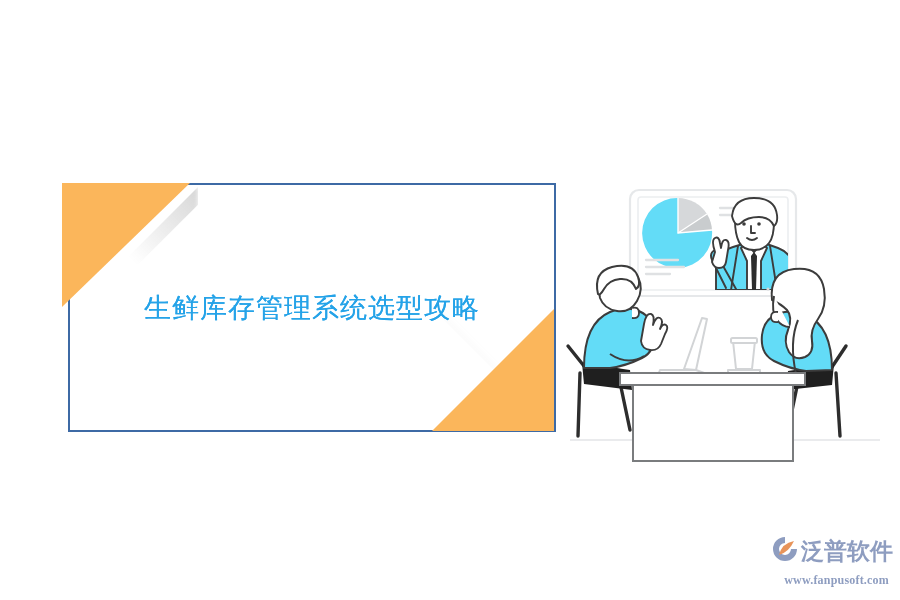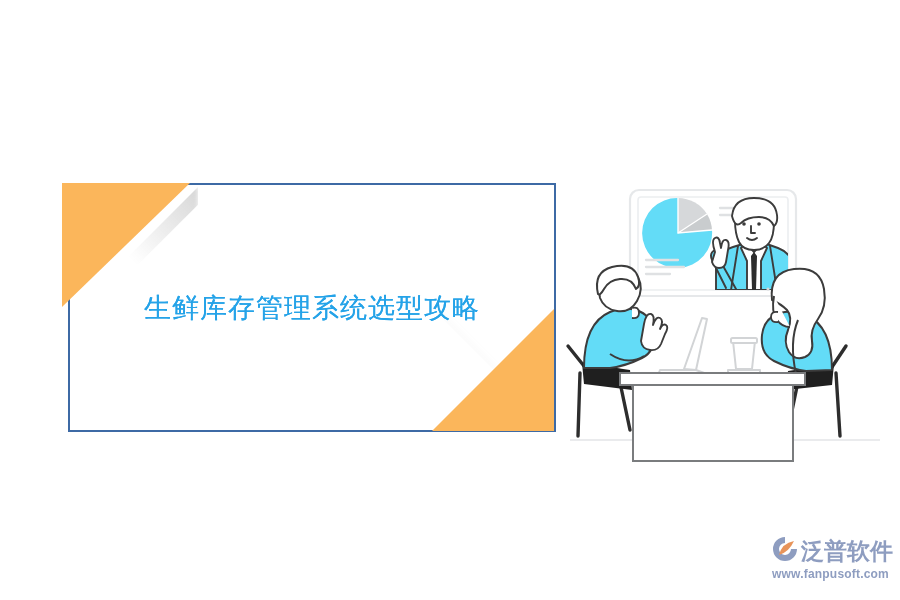--- a/index.html
+++ b/index.html
@@ -128,23 +128,23 @@
     letter-spacing: 0px;
     white-space: nowrap;
     font-family: "Liberation Sans", "DejaVu Sans", sans-serif;
   }
   #logo-url {
     color: #8e9dc0;
     font-size: 12px;
     line-height: 14px;
     letter-spacing: 0.2px;
     text-align: right;
-    margin-top: 1px;
+    margin-top: 7px;
     white-space: nowrap;
-    font-family: Liberation Sans, sans-serif;
+    font-family: Liberation Serif, serif;
     font-weight: bold;
     padding-right: 1px;
   }
 </style>
 </head>
 <body>
 
 <div id="slide">
 
   <div id="title-card">

